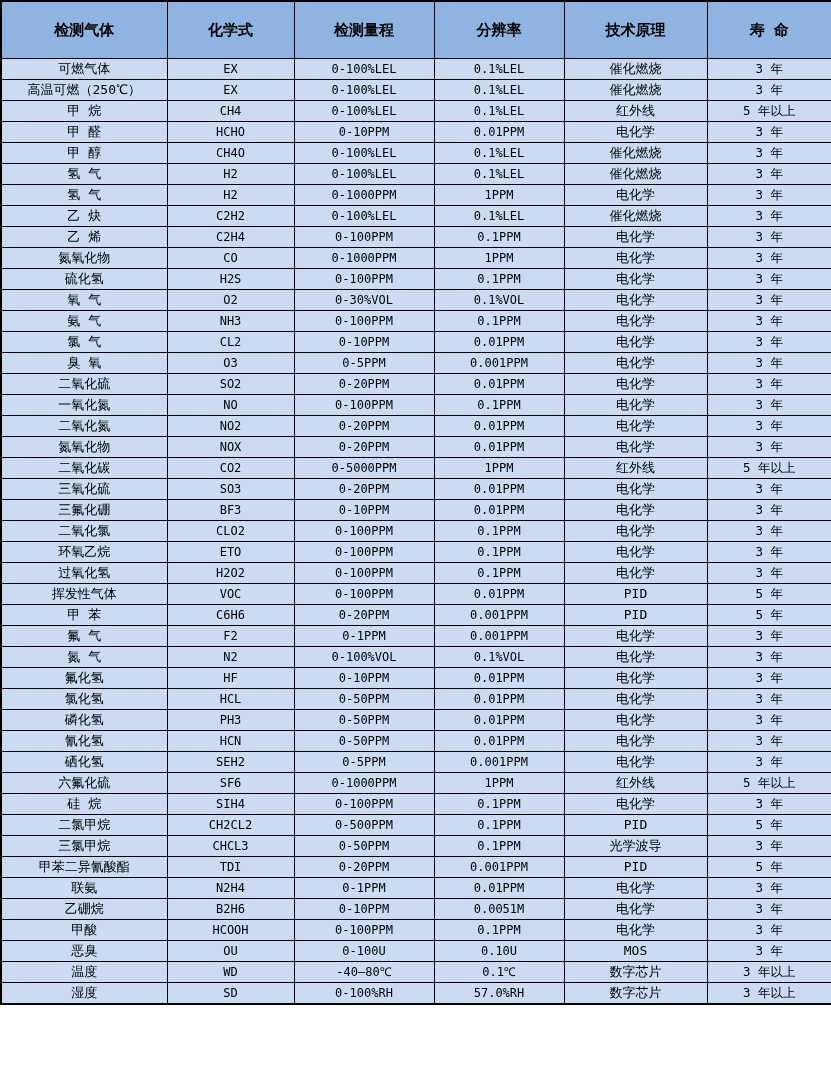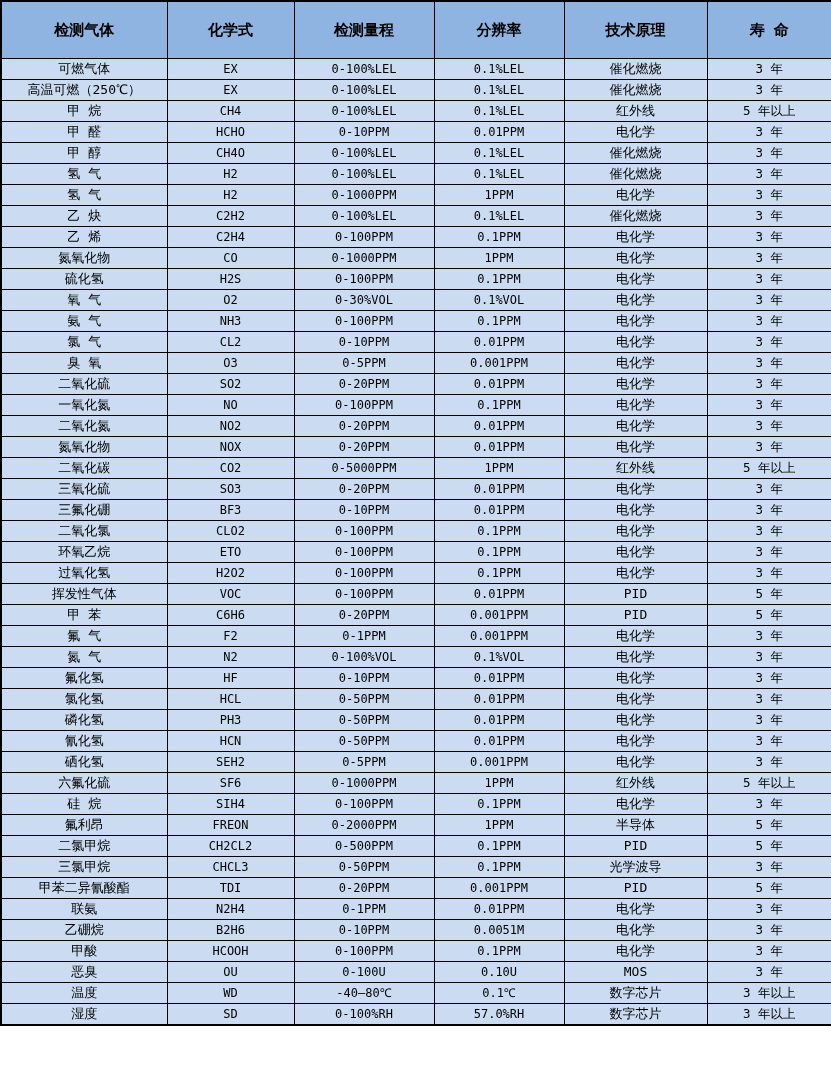--- a/index.html
+++ b/index.html
@@ -356,28 +356,20 @@
         </tr>
         <tr>
           <td class="c0">硅 烷</td>
           <td class="c1">SIH4</td>
           <td class="c2">0-100PPM</td>
           <td class="c3">0.1PPM</td>
           <td class="c4">电化学</td>
           <td class="c5">3 年</td>
         </tr>
         <tr>
-          <td class="c0">氟利昂</td>
-          <td class="c1">FREON</td>
-          <td class="c2">0-2000PPM</td>
-          <td class="c3">1PPM</td>
-          <td class="c4">半导体</td>
-          <td class="c5">5 年</td>
-        </tr>
-        <tr>
           <td class="c0">二氯甲烷</td>
           <td class="c1">CH2CL2</td>
           <td class="c2">0-500PPM</td>
           <td class="c3">0.1PPM</td>
           <td class="c4">PID</td>
           <td class="c5">5 年</td>
         </tr>
         <tr>
           <td class="c0">三氯甲烷</td>
           <td class="c1">CHCL3</td>

